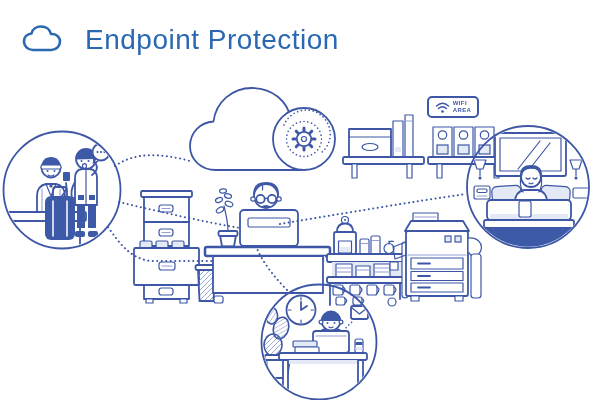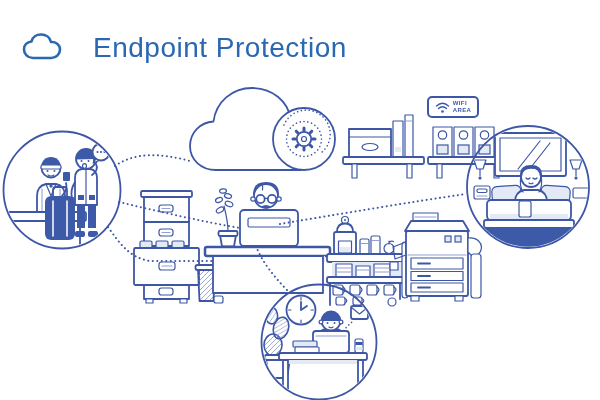--- a/index.html
+++ b/index.html
@@ -2,21 +2,21 @@
 <html style="--line: #3d57a6; --solid: #3c5aa8; --light: #e4e9f6; --lightmid: #93a0d1; --title: #2a68b2; --bg: #ffffff;"><head>
 <meta charset="utf-8">
 <style>
   :root{
     --line:#3d57a6; --solid:#3c5aa8; --light:#e4e9f6;
     --lightmid:#93a0d1; --title:#2a68b2; --bg:#ffffff;
   }
   html,body{margin:0;padding:0;background:#dddddd;font-family:"Liberation Sans",sans-serif;}
   .stage{position:relative;width:600px;height:400px;background:var(--bg);overflow:hidden;}
   .hdr{position:absolute;left:22px;top:16px;display:flex;align-items:center;gap:11px;}
-  .hdr h1{margin:16px;font-size:28px;font-weight:400;letter-spacing:.5px;color:var(--title);
+  .hdr h1{margin:8px;font-size:28px;font-weight:400;letter-spacing:.5px;color:var(--title);
           font-family:"Liberation Sans",sans-serif;}
   .scene{position:absolute;left:0;top:0;}
   
   .o{stroke:var(--line);fill:#fff;stroke-width:1.8;stroke-linecap:round;stroke-linejoin:round}
   .o2{stroke:var(--line);fill:#fff;stroke-width:2.5;stroke-linecap:round;stroke-linejoin:round}
   .nf{stroke:var(--line);fill:none;stroke-width:1.8;stroke-linecap:round;stroke-linejoin:round}
   .thin{stroke-width:1.2}
   .lf{fill:var(--light);stroke:none}
   .lfs{fill:var(--light);stroke:var(--line);stroke-width:1.2}
   .sd{fill:var(--solid);stroke:none}

